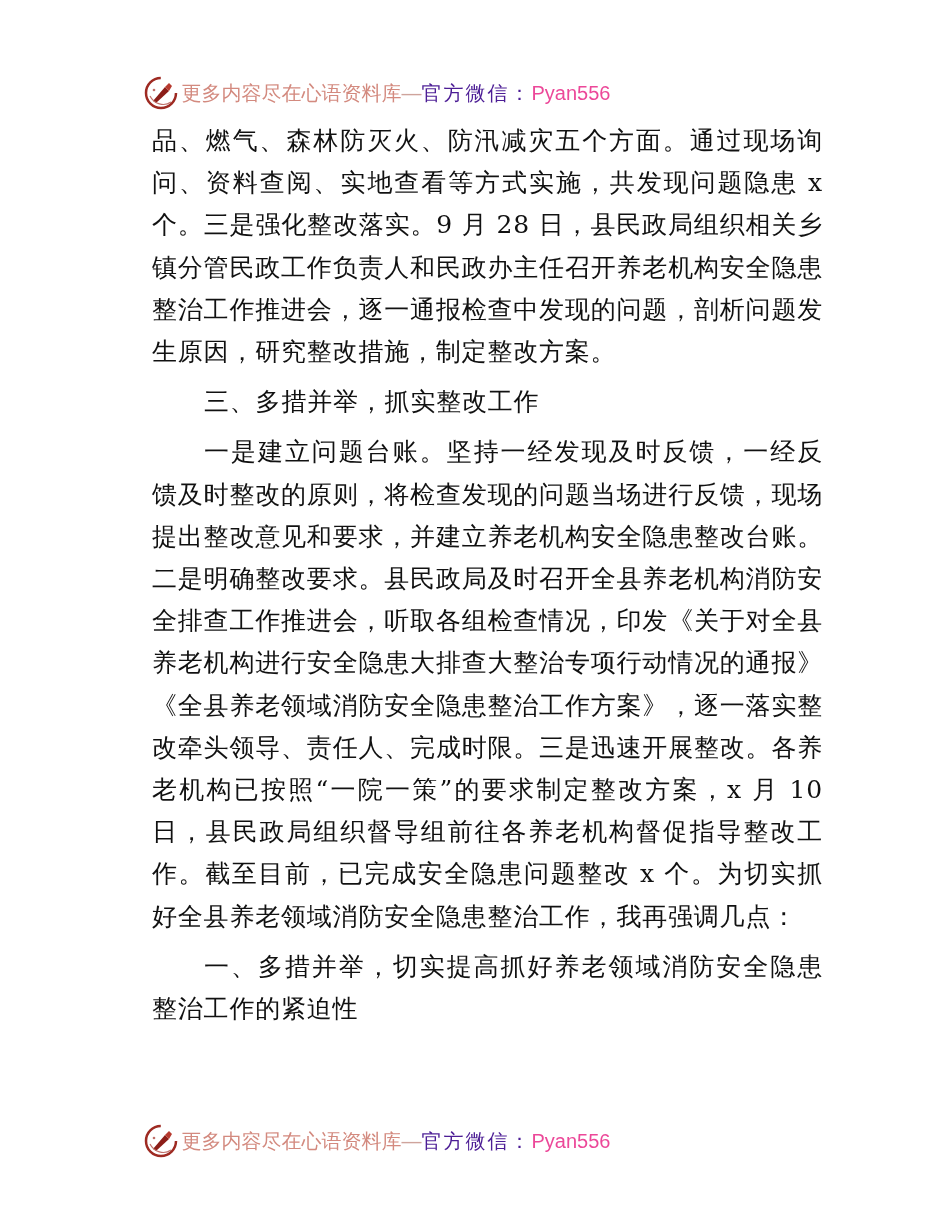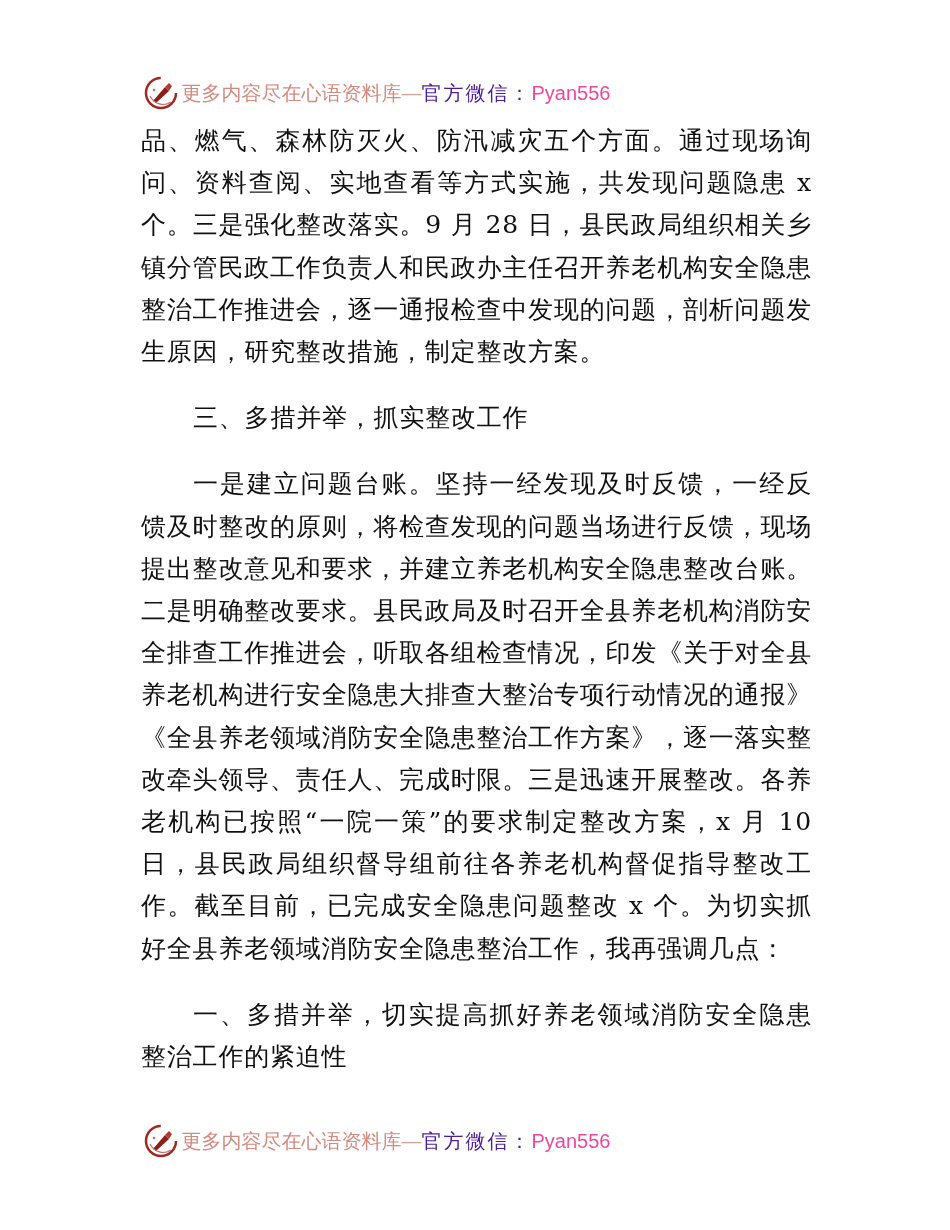--- a/index.html
+++ b/index.html
@@ -47,35 +47,35 @@
     font-family: Liberation Serif, serif;
     letter-spacing: 2px;
   }
   .wm-id {
     color: #ec4899;
     font-family: "Liberation Sans", sans-serif;
     font-size: 20px;
   }
   .content {
     position: absolute;
-    left: 141px;
+    left: 152px;
     top: 120px;
     width: 671px;
   }
   .para {
     margin: 0;
     font-size: 25px;
     line-height: 42.2px;
     text-align: justify;
     text-justify: inter-character;
     letter-spacing: 0.8px;
     word-break: break-all;
   }
   .para.indent { text-indent: 52px; }
-  .para + .para { margin-top: 24px; }
+  .para + .para { margin-top: 8px; }
 </style>
 </head>
 <body>
 
 <div class="watermark top">
   <span class="wm-logo">
     <svg width="34" height="34" viewBox="0 0 34 34">
       <circle cx="17" cy="17" r="15" fill="none" stroke="#9e2a22" stroke-width="2.5" stroke-dasharray="70 24"></circle>
       <path d="M9 25 L21 11 L25 15 L12 27 Z" fill="#8c1e18"></path>
       <path d="M21 11 L25 7 L28 10 L25 15 Z" fill="#b73a2f"></path>

